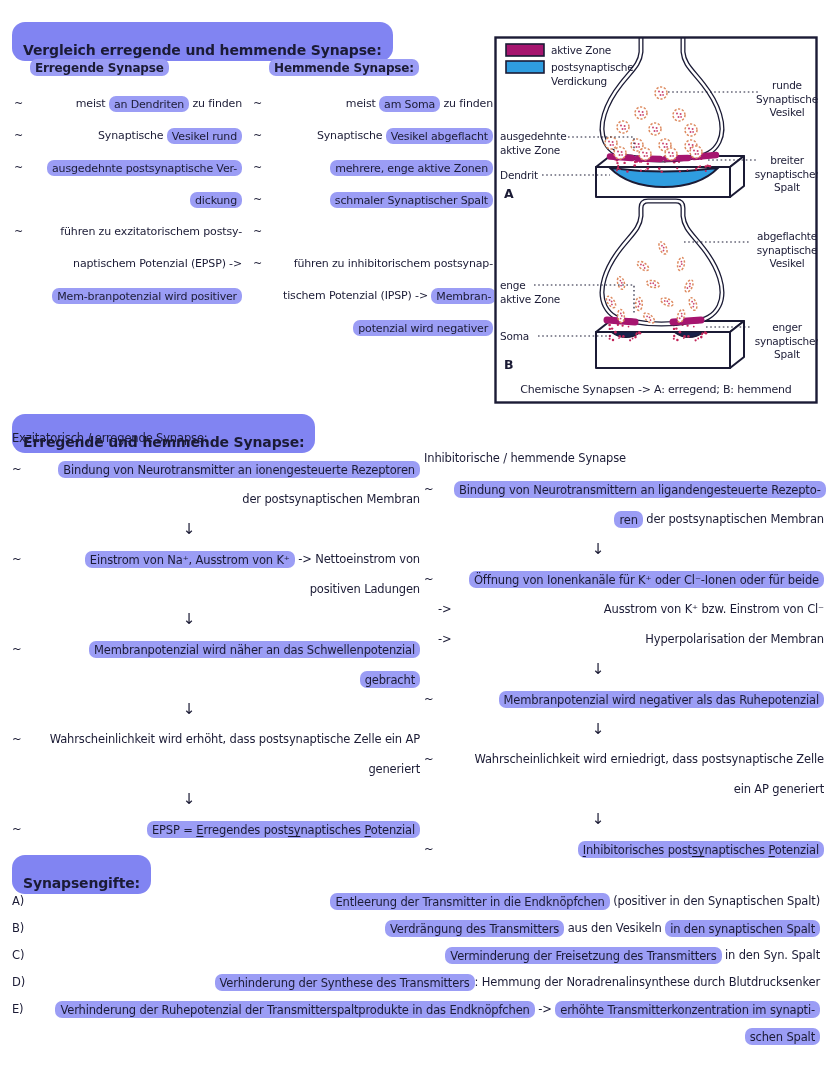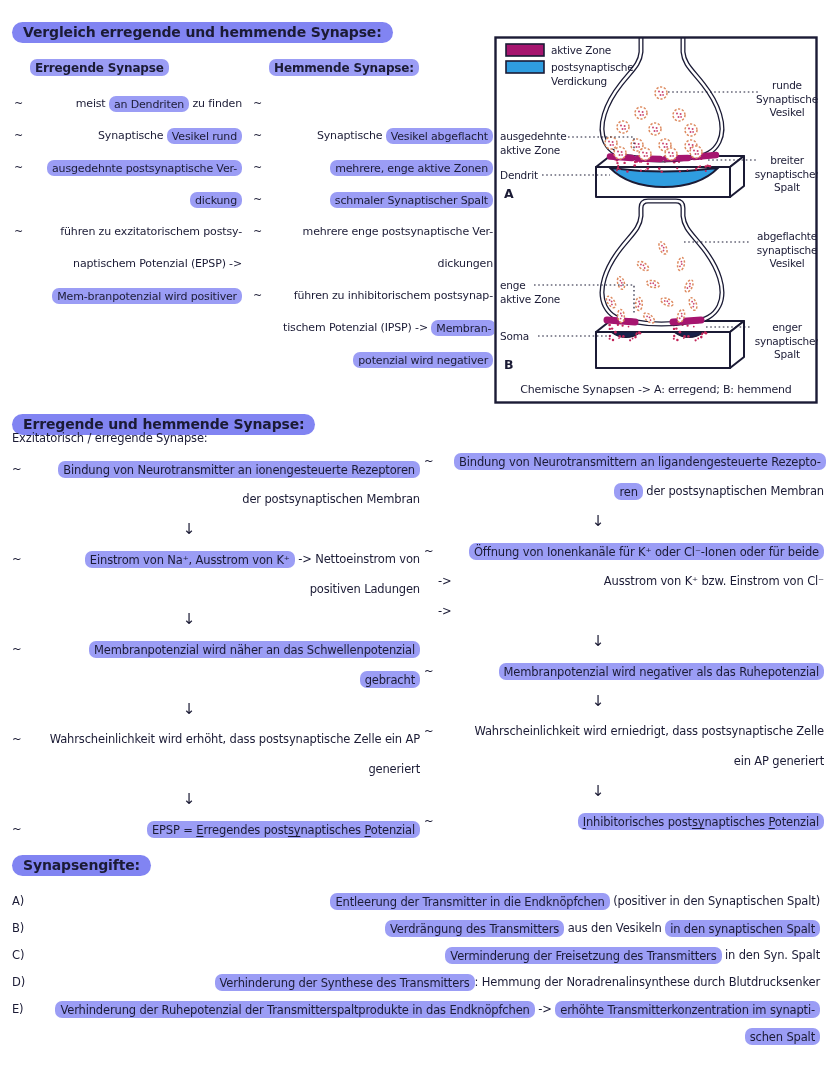--- a/index.html
+++ b/index.html
@@ -6,21 +6,21 @@
     --ink:#1b1b35; --hl:#9b9df5; --hl-strong:#8184f2;
     --magenta:#a6156f; --blue:#2f9de0; --salmon:#dd8a5f;
     --crimson:#c2265a; --dip:#17224a;
   }
   html,body{margin:0;padding:0;background:#e8e8e8;}
   .page{position:relative;width:828px;height:1069px;background:#fff;overflow:hidden;
     font-family:"DejaVu Sans","Liberation Sans",sans-serif;color:var(--ink);
     letter-spacing:-0.15px;}
   .abs{position:absolute;}
   .pill{display:inline-block;background:var(--hl-strong);color:var(--ink);
-    font-weight:bold;font-size:14px;padding:2px 11px 3px;border-radius:13px;white-space:nowrap;}
+    font-weight:bold;font-size:14px;padding:20px 11px 3px;border-radius:13px;white-space:nowrap;}
   .hl{background:var(--hl);border-radius:7px;padding:1.5px 5px;
     -webkit-box-decoration-break:clone;box-decoration-break:clone;}
   .u{text-decoration:underline;text-underline-offset:3px;text-decoration-thickness:1.4px;}
   .col-header{font-size:12px;font-weight:bold;padding-left:16px;}
   .s1col{font-size:11px;}
   .s1col .row{line-height:32px;}
   .flowcol{font-size:11.5px;}
   .flowcol .subheader{height:28px;line-height:24px;font-size:11.5px;}
   .flowcol .row{line-height:30px;}
   .row{display:flex;align-items:baseline;}
@@ -79,36 +79,36 @@
         <span class="txt"><span class="hl"><span>ausgedehnte postsynaptische Ver-dickung</span></span></span>
       </div>
       <div class="row">
         <span class="mk">~</span>
         <span class="txt"><span>führen zu exzitatorischem postsy-naptischem Potenzial (EPSP) -&gt; </span><span class="hl"><span>Mem-branpotenzial wird positiver</span></span></span>
       </div>
     </div>
   <div class="abs s1col" style="left:253px;top:88px;width:240px;">
       <div class="row">
         <span class="mk">~</span>
+        <span class="txt"><span>meist </span><span class="hl"><span>am Soma</span></span><span> zu finden</span></span>
       </div>
       <div class="row">
         <span class="mk">~</span>
         <span class="txt"><span>Synaptische </span><span class="hl"><span>Vesikel abgeflacht</span></span></span>
       </div>
       <div class="row">
         <span class="mk">~</span>
         <span class="txt"><span class="hl"><span>mehrere, enge aktive Zonen</span></span></span>
       </div>
       <div class="row">
         <span class="mk">~</span>
         <span class="txt"><span class="hl"><span>schmaler Synaptischer Spalt</span></span></span>
       </div>
       <div class="row">
         <span class="mk">~</span>
-        <span class="txt"><span>mehrere enge postsynaptische Ver-dickungen</span></span>
       </div>
       <div class="row">
         <span class="mk">~</span>
         <span class="txt"><span>führen zu inhibitorischem postsynap-tischem Potenzial (IPSP) -&gt; </span><span class="hl"><span>Membran-potenzial wird negativer</span></span></span>
       </div>
     </div>
 
   <div class="abs diagram" style="left:494px;top:36px;">
     <svg width="324" height="368" viewBox="0 0 324 368">
       <defs>
@@ -341,36 +341,38 @@
           <span class="txt"><span>Wahrscheinlichkeit wird erhöht, dass postsynaptische Zelle ein AP generiert</span></span>
         </div>
         <div class="arrow-row">↓</div>
         <div class="row">
           <span class="mk">~</span>
           <span class="txt"><span class="hl"><span>EPSP = </span><span class="u">E</span><span>rregendes post</span><span class="u">sy</span><span>naptisches </span><span class="u">P</span><span>otenzial</span></span></span>
         </div>
       </div>
   </div>
   <div class="abs flowcol" style="left:424px;top:446px;width:400px;">
+    <div class="subheader">Inhibitorische / hemmende Synapse</div>
     <div>
         <div class="row">
           <span class="mk">~</span>
           <span class="txt"><span class="hl"><span>Bindung von Neurotransmittern an ligandengesteuerte Rezepto-ren</span></span><span> der postsynaptischen Membran</span></span>
         </div>
         <div class="arrow-row">↓</div>
         <div class="row">
           <span class="mk">~</span>
           <span class="txt"><span class="hl"><span>Öffnung von Ionenkanäle für K⁺ oder Cl⁻-Ionen oder für beide</span></span></span>
         </div>
         <div class="row ind">
           <span class="mk">-&gt;</span>
           <span class="txt"><span>Ausstrom von K⁺ bzw. Einstrom von Cl⁻</span></span>
         </div>
         <div class="row ind">
           <span class="mk">-&gt;</span>
+          <span class="txt"><span>Hyperpolarisation der Membran</span></span>
         </div>
         <div class="arrow-row">↓</div>
         <div class="row">
           <span class="mk">~</span>
           <span class="txt"><span class="hl"><span>Membranpotenzial wird negativer als das Ruhepotenzial</span></span></span>
         </div>
         <div class="arrow-row">↓</div>
         <div class="row">
           <span class="mk">~</span>
           <span class="txt"><span>Wahrscheinlichkeit wird erniedrigt, dass postsynaptische Zelle ein AP generiert</span></span>

